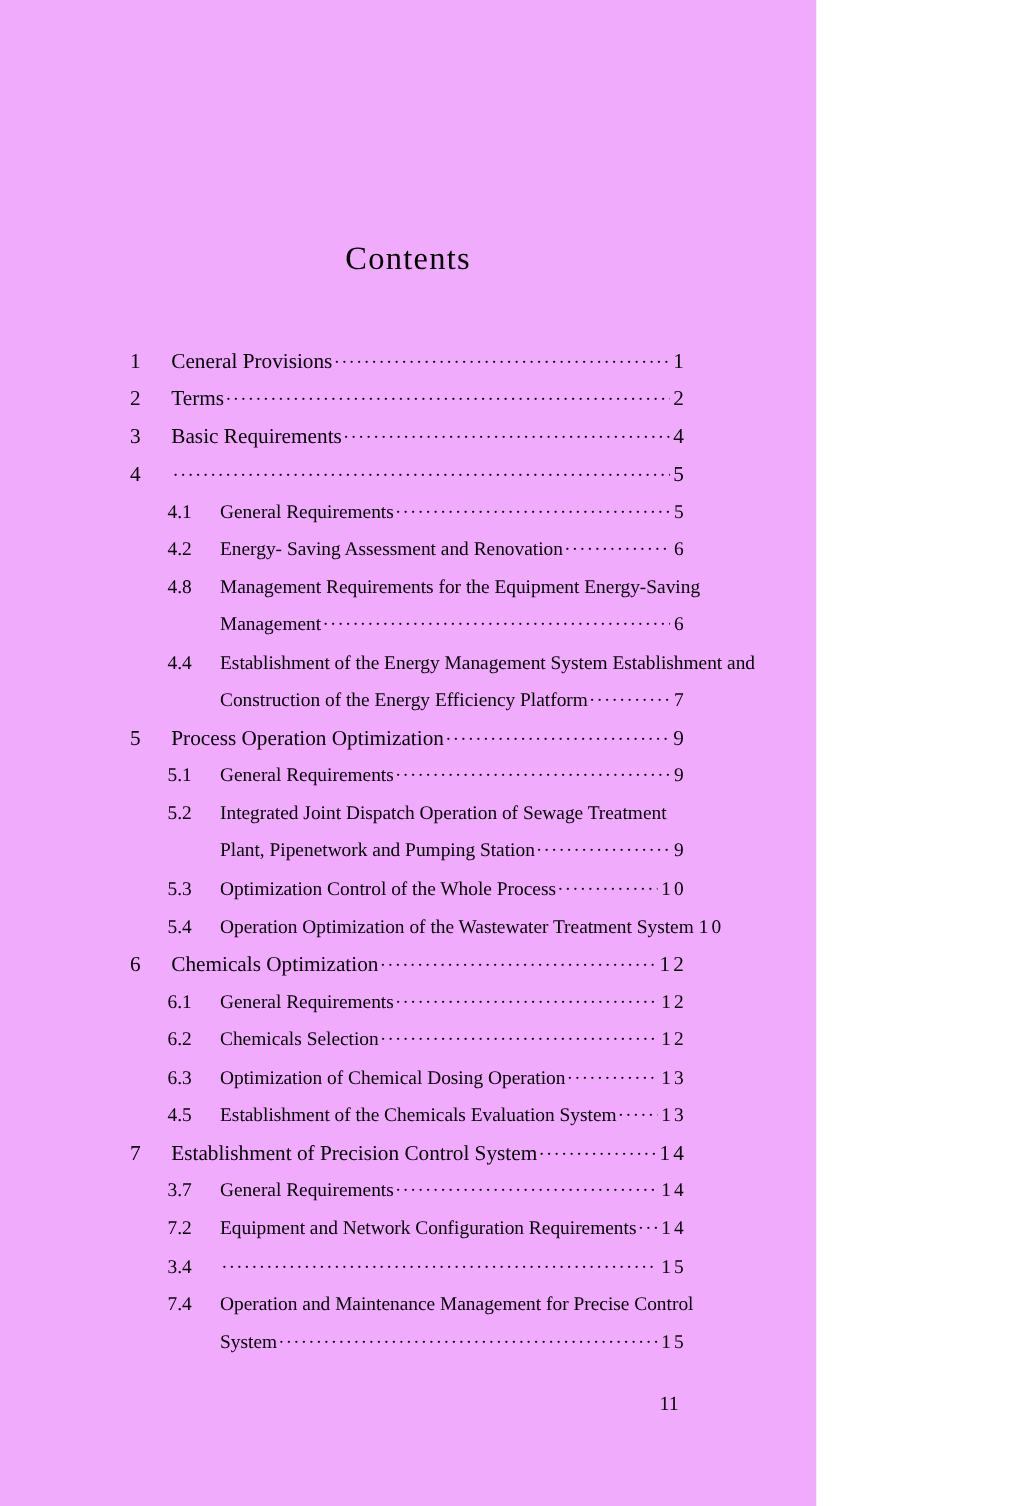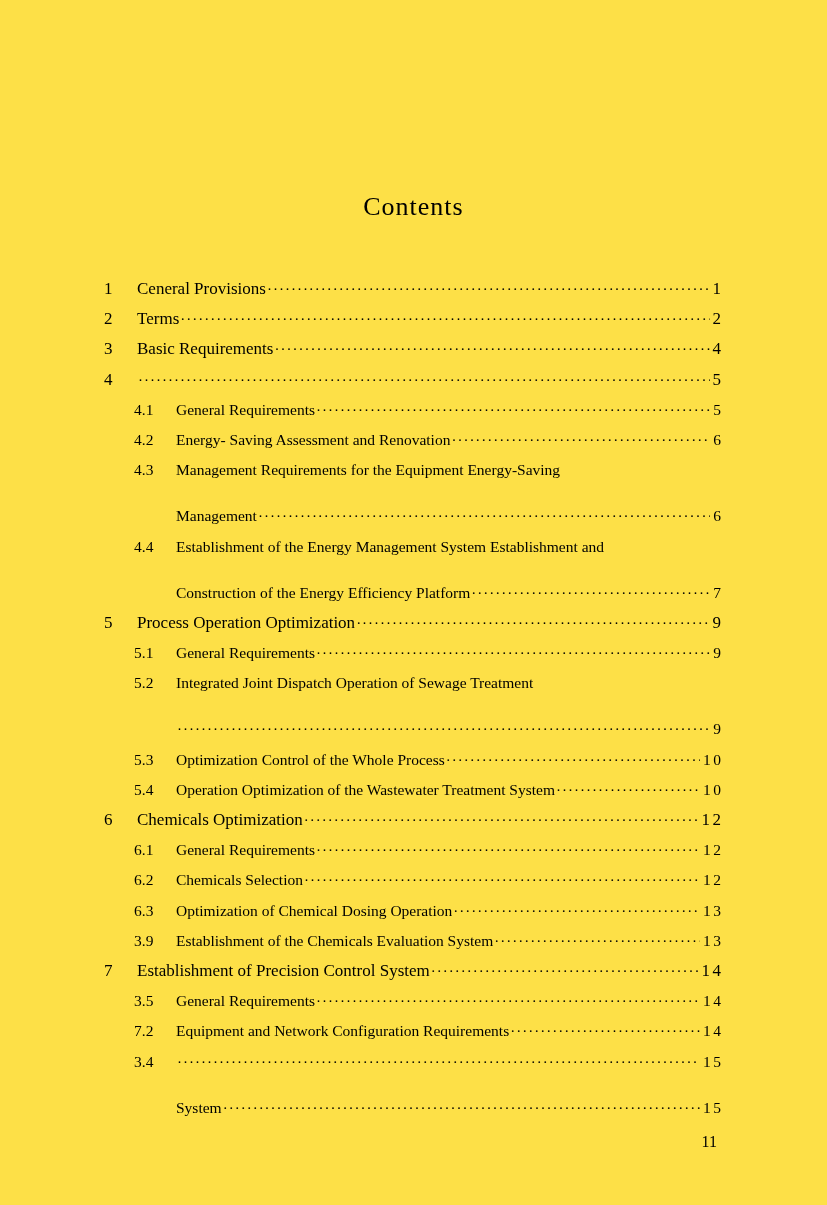--- a/index.html
+++ b/index.html
@@ -2,23 +2,23 @@
 <html><head>
 <meta charset="utf-8">
 <style>
   html, body {
     margin: 0;
     padding: 0;
     background: #ffffff;
   }
   .page {
     position: relative;
-    width: 827px;
+    width: 653px;
     height: 1205px;
-    background: #fde047;
+    background: #f0abfc;
     color: #000000;
     font-family: "Liberation Serif", serif;
     overflow: hidden;
     box-sizing: border-box;
   }
   .doc-title {
     margin: 0;
     padding-top: 192px;
     text-align: center;
     font-size: 26px;
@@ -35,21 +35,21 @@
     display: flex;
     align-items: baseline;
     line-height: 30.2px;
     height: 30.2px;
     white-space: nowrap;
   }
   .line.l1 { font-size: 17px; }
   .line.l2 { font-size: 15.5px; padding-left: 30px; }
   .line.l1 .num { flex: 0 0 33px; }
   .line.l2 .num { flex: 0 0 42px; }
-  .line.cont { padding-left: 72px; font-size: 15.5px; margin-top: 16px; }
+  .line.cont { padding-left: 72px; font-size: 15.5px; }
   .txt { flex: 0 0 auto; }
   .dots {
     flex: 1 1 auto;
     overflow: hidden;
     white-space: nowrap;
     min-width: 0;
     margin: 0 1px;
   }
   .dots::after {
     content: "························································································································································································································";
@@ -61,21 +61,21 @@
     letter-spacing: 2.5px;
     margin-right: -2.5px;
     padding-left: 2px;
     text-align: right;
   }
   .folio {
     text-align: right;
     padding-right: 110px;
     font-size: 16px;
     line-height: 30px;
-    margin-top: 4px;
+    margin-top: 20px;
   }
 </style>
 </head>
 <body>
 
 <div class="page">
 
   <h1 class="doc-title">Contents</h1>
 
   <div class="toc">
@@ -108,21 +108,21 @@
         <span class="dots"></span>
         <span class="pg">5</span>
       </div>
       <div class="line l2">
         <span class="num">4.2</span>
         <span class="txt">Energy- Saving Assessment and Renovation</span>
         <span class="dots"></span>
         <span class="pg">6</span>
       </div>
       <div class="line l2">
-        <span class="num">4.3</span>
+        <span class="num">4.8</span>
         <span class="txt">Management Requirements for the Equipment Energy-Saving</span>
       </div>
       <div class="line cont c2">
         <span class="txt">Management</span>
         <span class="dots"></span>
         <span class="pg">6</span>
       </div>
       <div class="line l2">
         <span class="num">4.4</span>
         <span class="txt">Establishment of the Energy Management System Establishment and</span>
@@ -142,20 +142,21 @@
         <span class="num">5.1</span>
         <span class="txt">General Requirements</span>
         <span class="dots"></span>
         <span class="pg">9</span>
       </div>
       <div class="line l2">
         <span class="num">5.2</span>
         <span class="txt">Integrated Joint Dispatch Operation of Sewage Treatment</span>
       </div>
       <div class="line cont c2">
+        <span class="txt">Plant, Pipenetwork and Pumping Station</span>
         <span class="dots"></span>
         <span class="pg">9</span>
       </div>
       <div class="line l2">
         <span class="num">5.3</span>
         <span class="txt">Optimization Control of the Whole Process</span>
         <span class="dots"></span>
         <span class="pg">10</span>
       </div>
       <div class="line l2">
@@ -182,48 +183,52 @@
         <span class="dots"></span>
         <span class="pg">12</span>
       </div>
       <div class="line l2">
         <span class="num">6.3</span>
         <span class="txt">Optimization of Chemical Dosing Operation</span>
         <span class="dots"></span>
         <span class="pg">13</span>
       </div>
       <div class="line l2">
-        <span class="num">3.9</span>
+        <span class="num">4.5</span>
         <span class="txt">Establishment of the Chemicals Evaluation System</span>
         <span class="dots"></span>
         <span class="pg">13</span>
       </div>
       <div class="line l1">
         <span class="num">7</span>
         <span class="txt">Establishment of Precision Control System</span>
         <span class="dots"></span>
         <span class="pg">14</span>
       </div>
       <div class="line l2">
-        <span class="num">3.5</span>
+        <span class="num">3.7</span>
         <span class="txt">General Requirements</span>
         <span class="dots"></span>
         <span class="pg">14</span>
       </div>
       <div class="line l2">
         <span class="num">7.2</span>
         <span class="txt">Equipment and Network Configuration Requirements</span>
         <span class="dots"></span>
         <span class="pg">14</span>
       </div>
       <div class="line l2">
         <span class="num">3.4</span>
         <span class="dots"></span>
         <span class="pg">15</span>
       </div>
+      <div class="line l2">
+        <span class="num">7.4</span>
+        <span class="txt">Operation and Maintenance Management for Precise Control</span>
+      </div>
       <div class="line cont c2">
         <span class="txt">System</span>
         <span class="dots"></span>
         <span class="pg">15</span>
       </div>
     </div>
 
   <div class="folio">11</div>
 
 </div>

